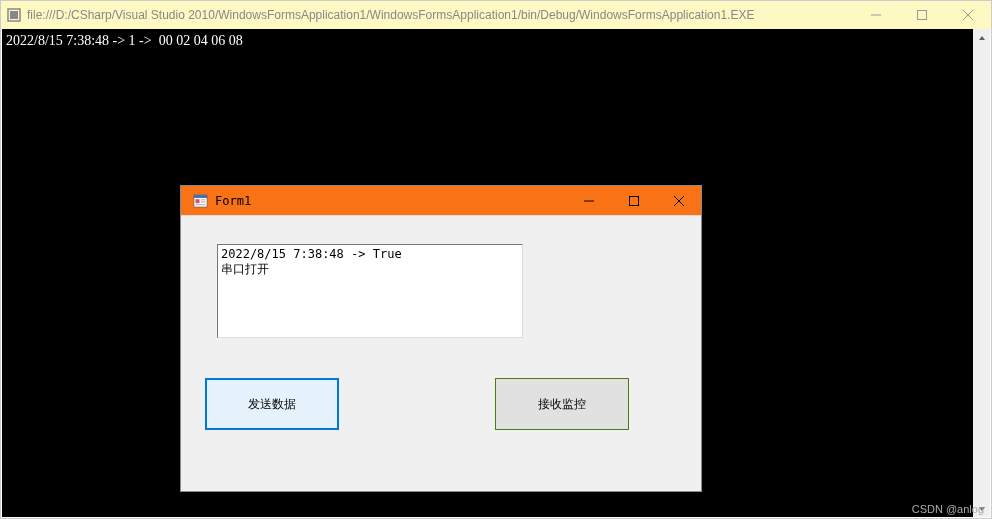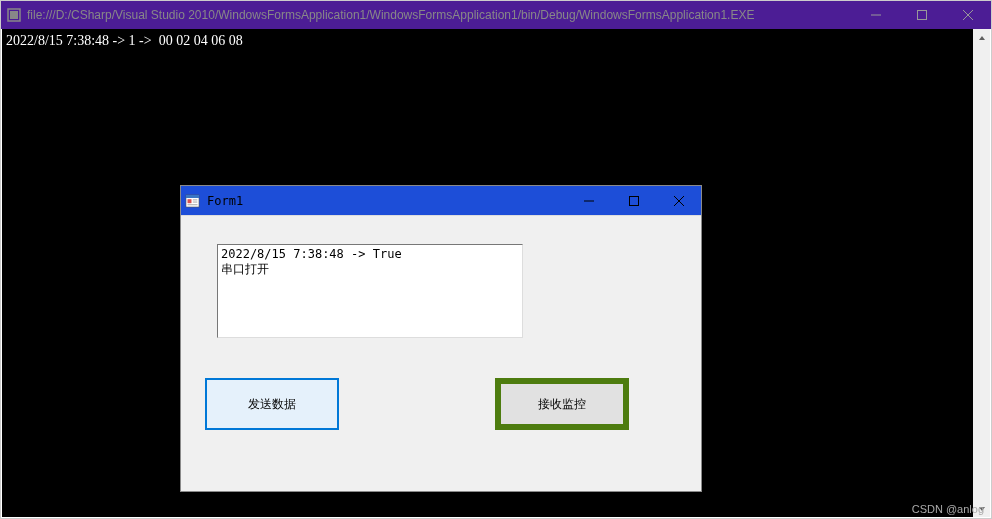--- a/index.html
+++ b/index.html
@@ -15,21 +15,21 @@
     .outer-window {
       position: absolute;
       top: 0; left: 0;
       width: 992px;
       height: 519px;
       border: 1px solid #ccc;
       background: #fff;
     }
     .outer-titlebar {
       height: 28px;
-      background: #4c1d95;
+      background: #fef9c3;
       display: flex;
       align-items: center;
       padding: 0 0 0 6px;
       color: #888;
       font-size: 12px;
     }
     .outer-title-icon {
       width: 14px; height: 14px;
       margin-right: 6px;
       flex-shrink: 0;
@@ -99,24 +99,24 @@
       left: 178px;
       top: 156px;
       width: 522px;
       height: 307px;
       background: #f0f0f0;
       border: 1px solid #8a8a8a;
       box-shadow: 3px 3px 10px rgba(0,0,0,0.35);
     }
     .form-titlebar {
       height: 30px;
-      background: #1d4ed8;
-      display: flex;
-      align-items: center;
-      padding-left: 4px;
+      background: #f97316;
+      display: flex;
+      align-items: center;
+      padding-left: 12px;
       border-bottom: 1px solid #ddd;
     }
     .form-icon {
       width: 16px;
       height: 16px;
       margin-right: 6px;
       flex-shrink: 0;
     }
     .form-title-text {
       flex: 1;
@@ -158,21 +158,21 @@
       color: #000;
       line-height: 15px;
       white-space: pre;
       overflow: hidden;
     }
     .btn {
       position: absolute;
       height: 52px;
       width: 134px;
       background: #e1e1e1;
-      border: 6px solid #4d7c0f;
+      border: 1px solid #4d7c0f;
       font-size: 12px;
       color: #000;
       display: flex;
       align-items: center;
       justify-content: center;
       cursor: default;
       font-family: "Microsoft YaHei", SimSun, sans-serif;
     }
     .btn.focused {
       border: 2px solid #0078d7;

